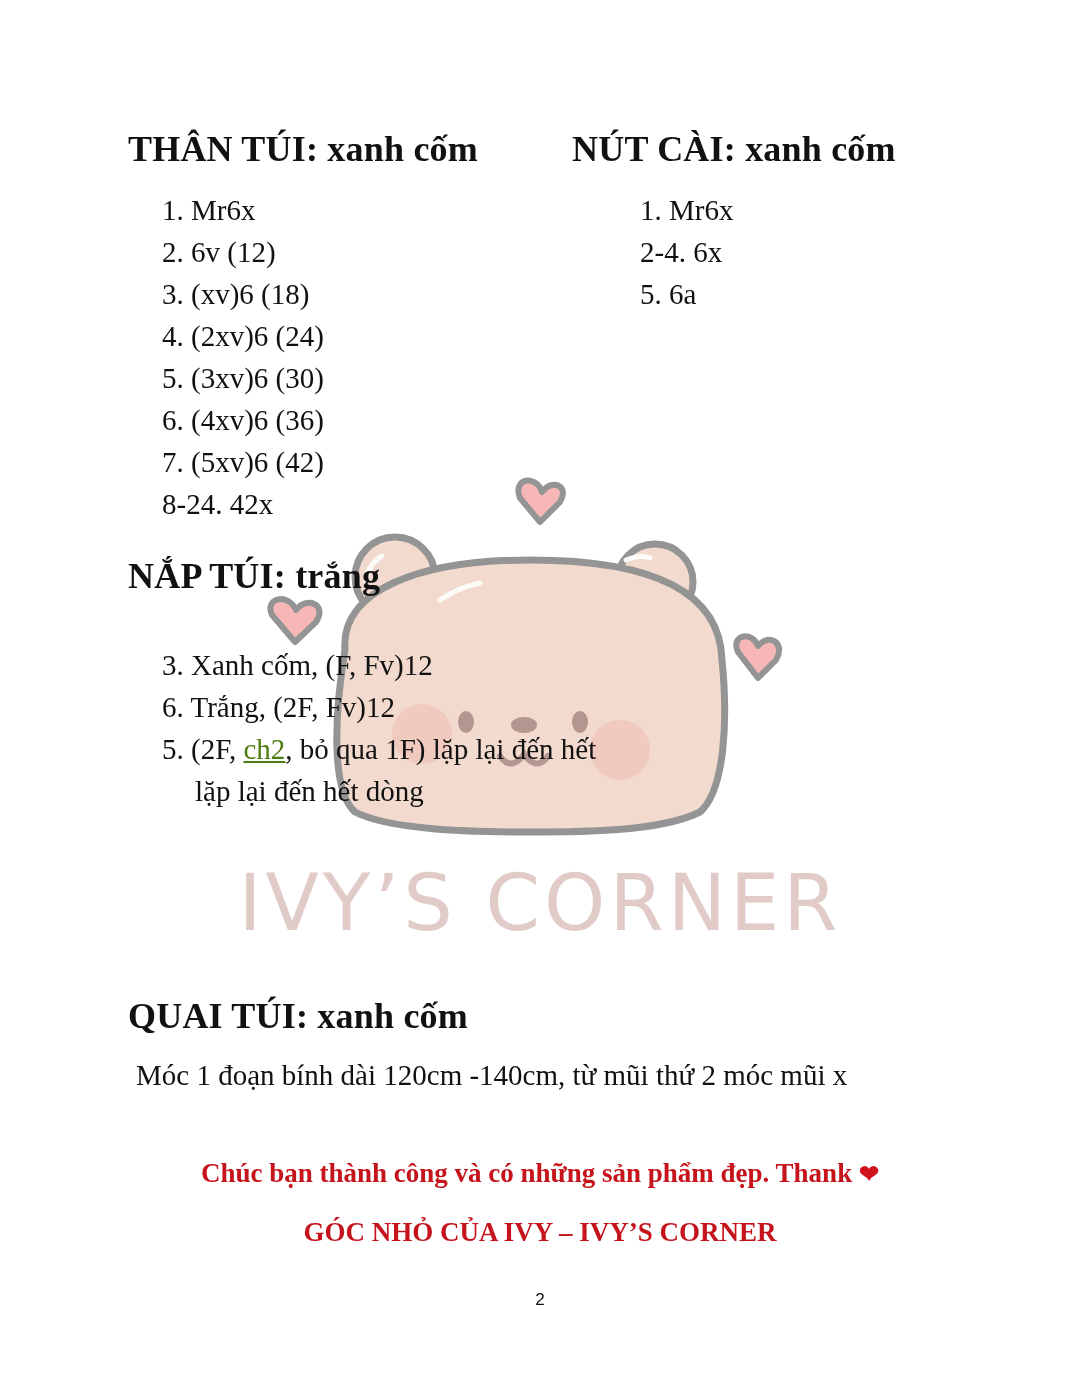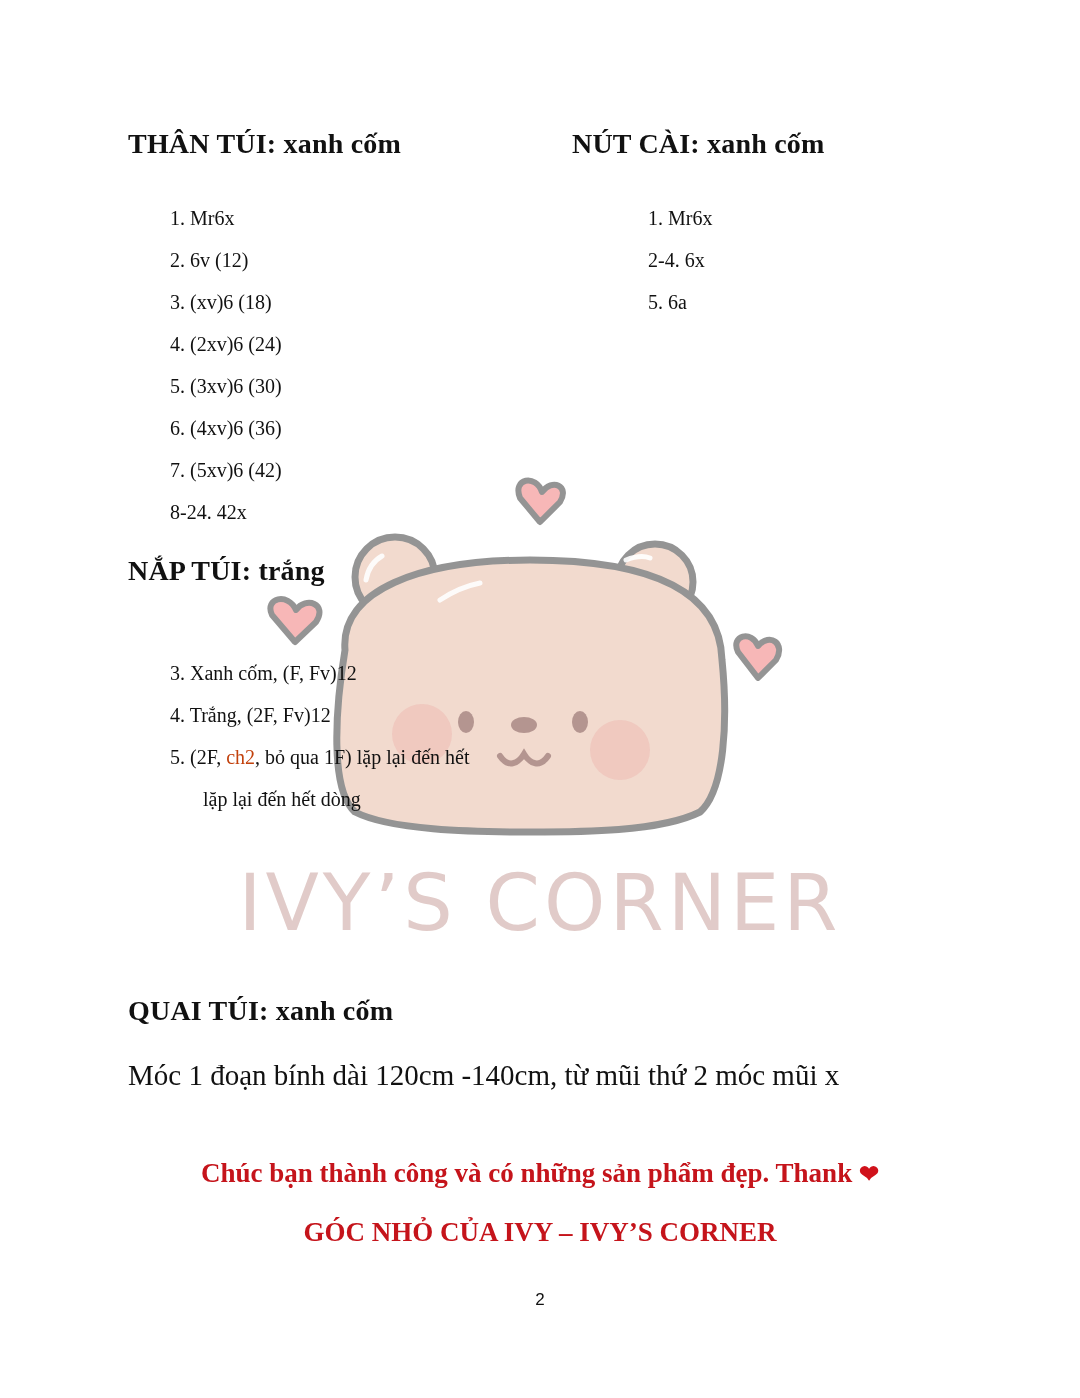--- a/index.html
+++ b/index.html
@@ -2,25 +2,25 @@
 <html><head>
   <meta charset="utf-8">
   <style>
     html, body { margin: 0; padding: 0; background: #ffffff; }
     body { width: 1080px; height: 1398px; position: relative; overflow: hidden;
            font-family: "Liberation Serif", "DejaVu Serif", serif; color: #111; }
     .page { position: absolute; left: 0; top: 0; width: 1080px; height: 1398px; }
 
     .watermark { position: absolute; left: 0; top: 0; width: 1080px; height: 1398px; pointer-events: none; z-index: 2; }
 
-    .heading { position: absolute; font-weight: bold; font-size: 28px; letter-spacing: 0.2px; z-index: 3; }
-    .list { position: absolute; margin: 12px; padding: 0; list-style: none; font-size: 20px; z-index: 3; }
+    .heading { position: absolute; font-weight: bold; font-size: 36px; letter-spacing: 0.2px; z-index: 3; }
+    .list { position: absolute; margin: 4px; padding: 0; list-style: none; font-size: 29px; z-index: 3; }
     .list li { height: 42px; line-height: 42px; white-space: nowrap; }
     .list li.cont { padding-left: 33px; }
-    .red { color: #c2410c; }
+    .red { color: #4d7c0f; text-decoration: underline; }
 
     .para { position: absolute; font-size: 29px; line-height: 42px; z-index: 3; }
 
     .closing { position: absolute; left: 0; width: 1080px; text-align: center; font-weight: bold;
                color: #c5141b; font-size: 27px; z-index: 3; }
     .heart-glyph { color: #d0121b; font-size: 24px; }
 
     .page-number { position: absolute; left: 0; width: 1080px; text-align: center; font-size: 17px; z-index: 3;
                    font-family: "Liberation Sans", sans-serif; }
   </style>
@@ -77,27 +77,27 @@
   <div class="heading" style="left:572px; top:128px;">NÚT CÀI: xanh cốm</div>
   <ul class="list" style="left:636px; top:185px;">
     <li>1. Mr6x</li>
     <li>2-4. 6x</li>
     <li>5. 6a</li>
   </ul>
 
   <div class="heading" style="left:128px; top:555px;">NẮP TÚI: trắng</div>
   <ul class="list" style="left:158px; top:640px;">
     <li>3. Xanh cốm, (F, Fv)12</li>
-    <li>4. Trắng, (2F, Fv)12</li>
+    <li>6. Trắng, (2F, Fv)12</li>
     <li><span>5. (2F, </span><span class="red">ch2</span><span>, bỏ qua 1F) lặp lại đến hết</span></li>
     <li class="cont">lặp lại đến hết dòng</li>
   </ul>
 
   <div class="heading" style="left:128px; top:995px;">QUAI TÚI: xanh cốm</div>
-  <div class="para" style="left:128px; top:1054px;">
+  <div class="para" style="left:136px; top:1054px;">
     <div>Móc 1 đoạn bính dài 120cm -140cm, từ mũi thứ 2 móc mũi x</div>
   </div>
 
   <div class="closing" style="top:1158px;">
     <span>Chúc bạn thành công và có những sản phẩm đẹp. Thank</span>
     <span class="heart-glyph">❤</span>
   </div>
   <div class="closing" style="top:1217px;">GÓC NHỎ CỦA IVY – IVY’S CORNER</div>
 
   <div class="page-number" style="top:1290px;">2</div>

